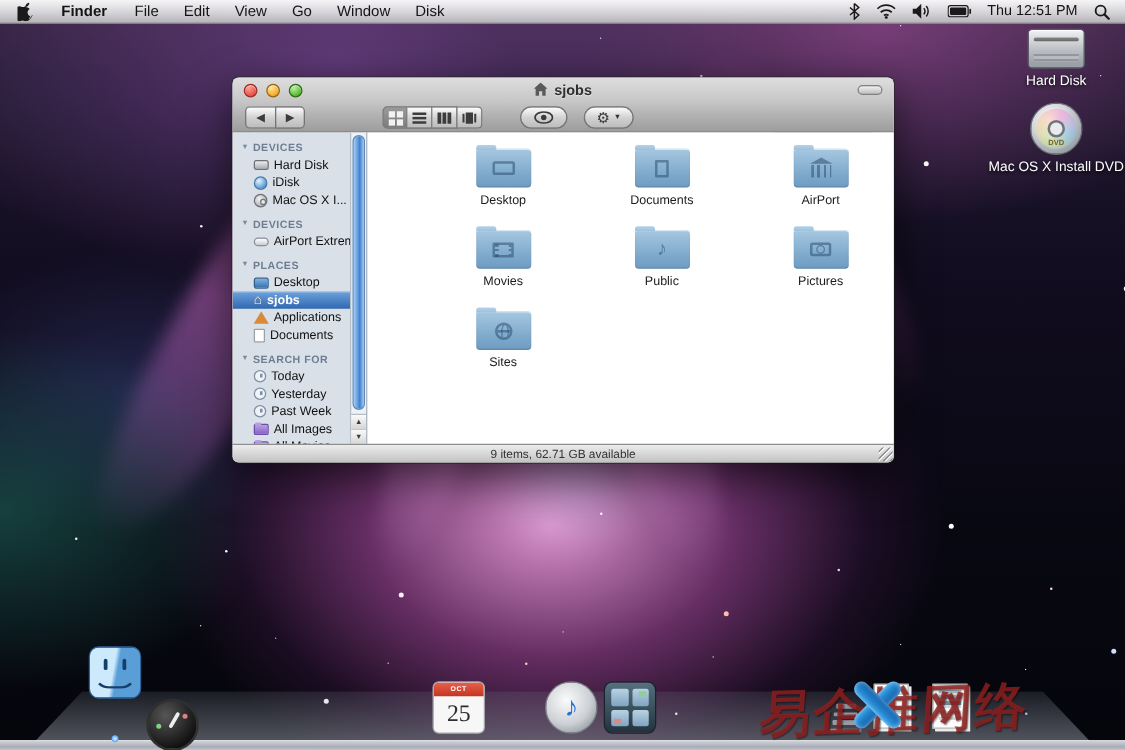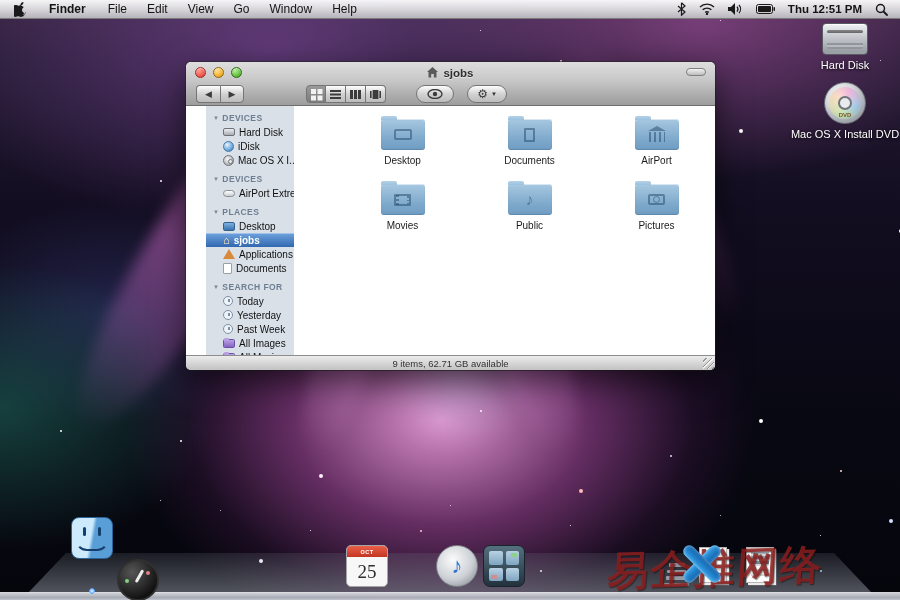--- a/index.html
+++ b/index.html
@@ -42,21 +42,21 @@
   .menubar { position:absolute; left:0; top:0; width:900px; height:19px; z-index:40;
     background:linear-gradient(180deg, rgba(252,252,252,.96), rgba(222,222,224,.94) 55%, rgba(188,188,192,.94));
     border-bottom:1px solid rgba(70,70,70,.7); display:flex; align-items:center;
     font-size:12px; color:#141414; }
   .mb-left { display:flex; align-items:center; }
   .apple-icon { margin:0 10px 0 14px; display:flex; }
   .mb-item { padding:0 10px; height:19px; line-height:19px; }
   .mb-item.app { font-weight:bold; padding:0 12px; }
   .mb-right { margin-left:auto; display:flex; align-items:center; gap:13px; padding-right:12px; }
   .mb-right svg { display:block; }
-  .mb-clock { font-size:11.5px;font-weight:bold; }
+  .mb-clock { font-size:11.5px; }
 
   
   .dicon { position:absolute; width:110px; display:flex; flex-direction:column; align-items:center; z-index:5; }
   .dicon .dlabel { margin-top:4px; font-size:11px; color:#fff; text-shadow:0 1px 3px rgba(0,0,0,.9); white-space:nowrap; }
   .hd-box { width:46px; height:32px; border-radius:4px;
     background:linear-gradient(180deg,#f0f2f4,#c3c7cc 45%,#9aa0a6 90%);
     border:1px solid #585c62; box-shadow:inset 0 1px 0 rgba(255,255,255,.8);
     position:relative; }
   .hd-box::before { content:""; position:absolute; left:4px; right:4px; top:6px; height:3px;
     background:linear-gradient(#888,#666); border-radius:2px; }
@@ -106,21 +106,21 @@
   .ql-btn { margin-left:30px; width:38px; border-radius:9px; }
   .action-btn { margin-left:13px; width:40px; border-radius:9px; gap:3px; font-size:12px; }
   .caret { font-size:6px; color:#333; }
   .searchbox { position:absolute; right:10px; top:24px; width:93px; height:16px; border-radius:9px;
     background:#fff; border:1px solid #8a8a8a; box-shadow:inset 0 1px 2px rgba(0,0,0,.25);
     display:flex; align-items:center; padding-left:5px; gap:3px; }
   .searchbox input { border:none; outline:none; width:70px; font-size:10px; background:transparent; }
 
   
   .sidebar { position:absolute; left:0; top:44px; bottom:15px; width:108px;
-    background:#d9e0e8; border-right:1px solid #9aa4b0; overflow:hidden; font-size:10px; color:#111;margin-left:20px; }
+    background:#d9e0e8; border-right:1px solid #9aa4b0; overflow:hidden; font-size:10px; color:#111; }
   .sb-inner { position:absolute; left:0; top:0; right:13px; bottom:0; }
   .sb-header { display:flex; align-items:center; gap:3px; padding-left:7px; height:14px; margin-top:5px;
     font-size:8.5px; font-weight:bold; letter-spacing:.4px; color:#6e7e92; }
   .sb-tri { font-size:6px; color:#7d8a9a; }
   .sb-item { display:flex; align-items:center; gap:4px; padding-left:17px; height:14px; white-space:nowrap; }
   .sb-item.selected { background:linear-gradient(180deg,#6fa3de,#3068b0); color:#fff; font-weight:bold;
     box-shadow:inset 0 1px 0 rgba(255,255,255,.35); }
   .si { flex:0 0 auto; }
   .si-hd { width:12px; height:8px; border-radius:2px; background:linear-gradient(#eceef0,#a9adb3); border:1px solid #6e7277; }
   .si-idisk { width:11px; height:11px; border-radius:50%; background:radial-gradient(circle at 35% 30%, #e8f4ff, #5b9bd6 70%, #2d6aa8); border:1px solid #4a7aa8; }
@@ -257,21 +257,21 @@
       <svg width="13" height="15" viewBox="0 0 13 15">
           <path fill="#1a1a1a" d="M9.2 0c.1 1-.3 1.9-.9 2.6-.6.7-1.6 1.2-2.5 1.1-.1-.9.4-1.9 1-2.5C7.4.5 8.4.1 9.2 0zM12 11c-.4 1-.6 1.4-1.2 2.3-.8 1.2-1.9 2.7-3.2 2.7-1.2 0-1.5-.8-3.1-.8-1.6 0-2 .8-3.2.8C.1 16-.9 14.7-1.6 13.5h1.2C.4 14.4 1 15 1.8 15c1 0 1.4-.7 3-.7 1.6 0 1.9.7 3.1.7 1 0 1.9-1.1 2.6-2.1.5-.8.7-1.2 1-2.1L12 11zM6.4 4.1c1 0 2.3.6 3.1 1.5-2.7 1.5-2.3 5.3.5 6.4-.4.9-.6 1.3-1.1 2.1-.7 1-1.6 2.2-2.8 2.2-1.1 0-1.4-.7-2.9-.7-1.5 0-1.9.7-2.9.7-1.2 0-2.1-1.1-2.8-2.1C-4.4 11.3-4.6 7.2-2.8 5c.9-1.1 2.2-1.7 3.4-1.7 1.3 0 2.1.7 3.1.7.8 0 1.5-.6 2.7-.6z" transform="translate(1,0) scale(.92)"></path>
         </svg>
     </span>
     <span class="mb-item app">Finder</span>
     <span class="mb-item">File</span>
     <span class="mb-item">Edit</span>
     <span class="mb-item">View</span>
     <span class="mb-item">Go</span>
     <span class="mb-item">Window</span>
-    <span class="mb-item">Help</span>
+    <span class="mb-item">Disk</span>
   </div>
   <div class="mb-right">
     <span>
       <svg width="9" height="14" viewBox="0 0 9 14">
           <path fill="none" stroke="#1a1a1a" stroke-width="1.2" d="M4.5 0.8 L4.5 13.2 L8 10 L1 4 M4.5 0.8 L8 4 L1 10"></path>
         </svg>
     </span>
     <span>
       <svg width="16" height="12" viewBox="0 0 16 12">
           <g fill="none" stroke="#1a1a1a" stroke-width="1.4">
@@ -508,20 +508,26 @@
             <span class="em em-music">♪</span>
           </div>
           <div class="flabel">Public</div>
         </div>
       <div class="fcell">
           <div class="folder">
             <span class="em em-pic"></span>
           </div>
           <div class="flabel">Pictures</div>
         </div>
+      <div class="fcell">
+          <div class="folder">
+            <span class="em em-sites"></span>
+          </div>
+          <div class="flabel">Sites</div>
+        </div>
     </div>
   </div>
 
   <div class="statusbar">
     <span>9 items, 62.71 GB available</span>
     <div class="grip"></div>
   </div>
 </div>
 
 <div class="dock">

